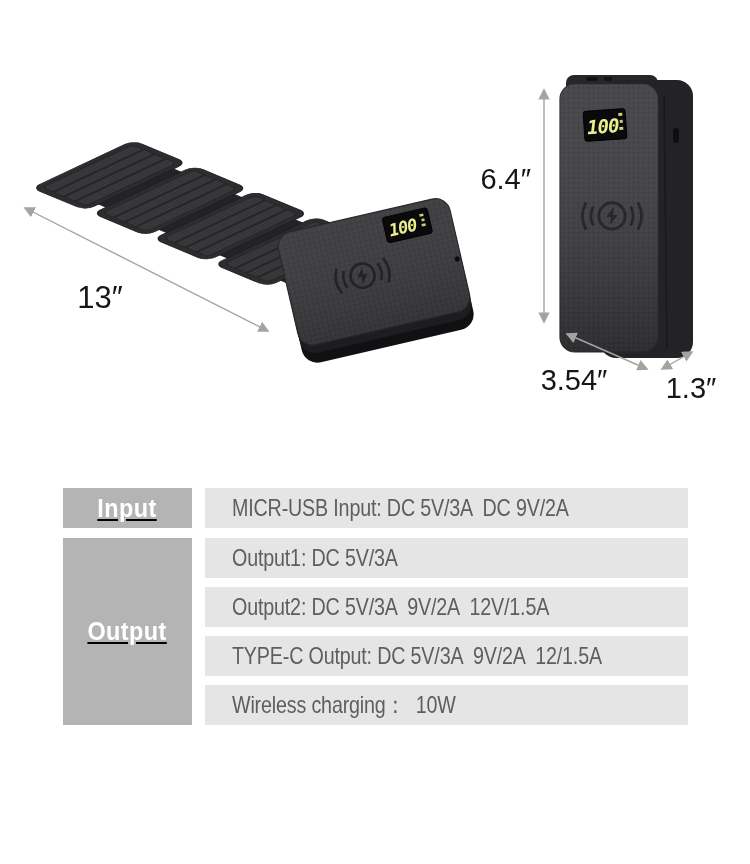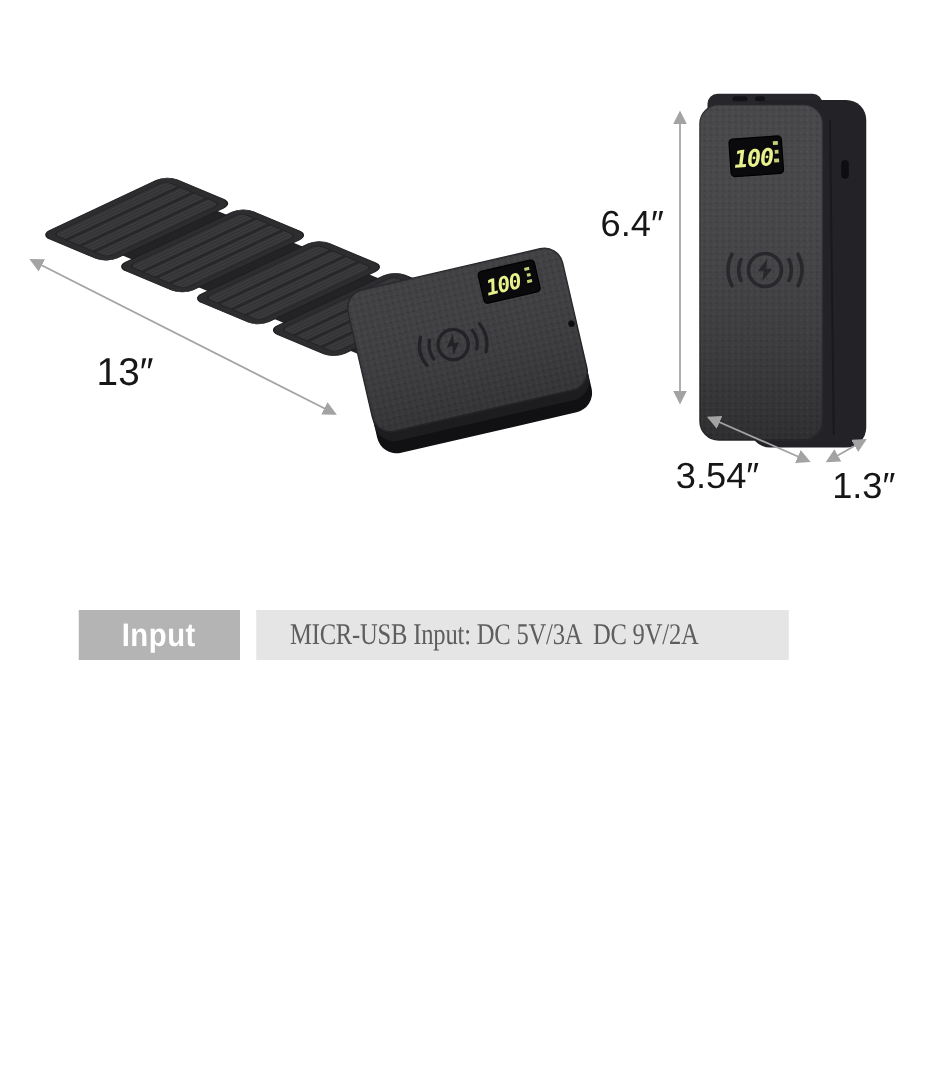--- a/index.html
+++ b/index.html
@@ -7,25 +7,25 @@
   body { font-family:"Liberation Sans","DejaVu Sans",sans-serif; }
   .stage { position:relative; width:750px; height:864px; background:#fff; }
 
   .hero { position:absolute; left:0; top:0; width:750px; height:470px; }
 
   
   .spec-table { position:absolute; left:63px; top:488px; width:625px;
                 display:flex; flex-direction:column; gap:10px; }
   .spec-group { display:flex; gap:13px; align-items:stretch; }
   .spec-header { width:129px; flex:0 0 129px; background:#b4b4b5;
-                 display:flex; align-items:center; justify-content:center; }
+                 display:flex; align-items:center; justify-content:center;text-decoration:underline; }
   .spec-header span { color:#ffffff; font-weight:bold; font-size:26px;
                       transform:scaleX(0.9); transform-origin:center;
                       letter-spacing:0.5px; }
-  .spec-rows { flex:1; display:flex; flex-direction:row; gap:9px;font-family:Liberation Serif, serif; }
+  .spec-rows { flex:1; display:flex; flex-direction:column; gap:9px; }
   .spec-row { height:40px; background:#e5e5e6; display:flex; align-items:center;
               padding-left:27px; overflow:hidden; }
   .spec-row span { color:#5e5e5e; font-size:24px; white-space:pre;
                    transform:scaleX(0.82); transform-origin:left center;
                    letter-spacing:-0.2px; }
 
   .led { font-family:"DejaVu Sans Mono","Liberation Mono",monospace;
          font-weight:bold; font-style:italic; letter-spacing:-1px; }
 </style>
 </head>
@@ -184,16 +184,33 @@
         <span>Input</span>
       </div>
       <div class="spec-rows">
         <div class="spec-row">
           <span>MICR-USB Input: DC 5V/3A  DC 9V/2A</span>
         </div>
       </div>
     </div>
 
     <div class="spec-group">
+      <div class="spec-header">
+        <span>Output</span>
+      </div>
+      <div class="spec-rows">
+        <div class="spec-row">
+          <span>Output1: DC 5V/3A</span>
+        </div>
+        <div class="spec-row">
+          <span>Output2: DC 5V/3A  9V/2A  12V/1.5A</span>
+        </div>
+        <div class="spec-row">
+          <span>TYPE-C Output: DC 5V/3A  9V/2A  12/1.5A</span>
+        </div>
+        <div class="spec-row">
+          <span>Wireless charging：  10W</span>
+        </div>
+      </div>
     </div>
 
   </div>
 </div>
 
 </body></html>

